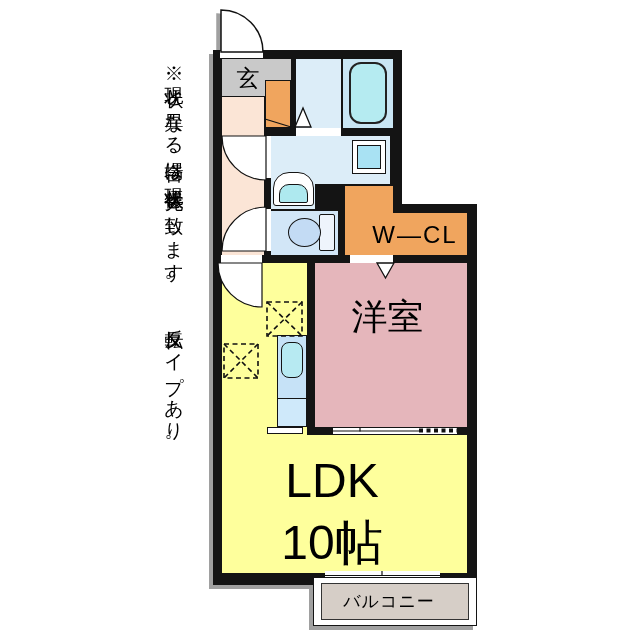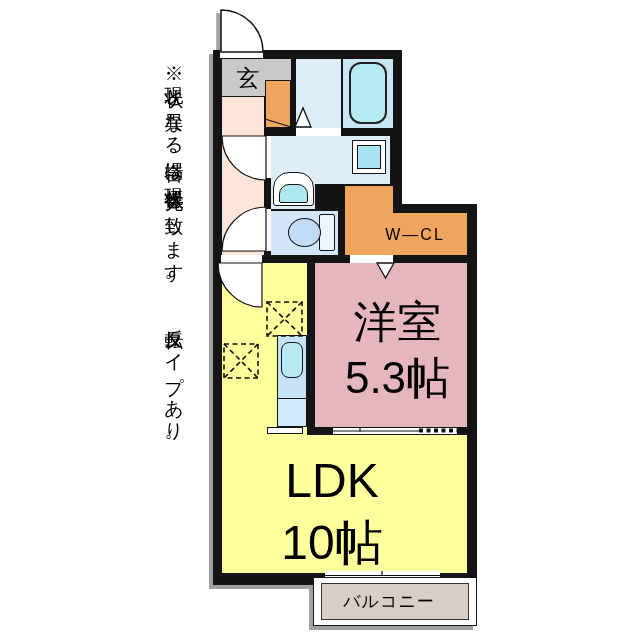--- a/index.html
+++ b/index.html
@@ -98,24 +98,23 @@
         <line x1="360" y1="428" x2="360" y2="431.5" stroke="#111" stroke-width="1.2"></line>
         <line x1="419" y1="430.5" x2="457" y2="430.5" stroke="#111" stroke-width="4" stroke-dasharray="4 3.5"></line>
       </g>
       <g>
         <line x1="325" y1="575.5" x2="440" y2="575.5" stroke="#111" stroke-width="1.2"></line>
         <line x1="382" y1="571" x2="382" y2="576" stroke="#111" stroke-width="1.2"></line>
       </g>
     </svg>
 
     <div class="label" style="left:222px;top:61px;width:52px;height:34px;line-height:34px;font-size:23px">玄</div>
-    <div class="label" style="left:345px;top:215px;width:140px;height:40px;line-height:40px;font-size:16px;letter-spacing:2px">W—CL</div>
-    <div class="label" style="left:315px;top:294px;width:165px;font-size:44px;line-height:1.27">
+    <div class="label" style="left:345px;top:215px;width:140px;height:40px;line-height:40px;font-size:24px;letter-spacing:2px">W—CL</div>
+    <div class="label" style="left:305px;top:294px;width:165px;font-size:36px;line-height:1.27">
       <div>洋室</div>
-      <div>5.3帖</div>
     </div>
     <div class="label" style="left:237px;top:450px;width:190px;font-size:48px;line-height:1.3">
       <div>LDK</div>
       <div>10帖</div>
     </div>
     <div class="label" style="left:321px;top:587px;width:136px;height:30px;line-height:30px;font-size:17px;letter-spacing:1px">バルコニー</div>
 
   </div>
 </div>
 

